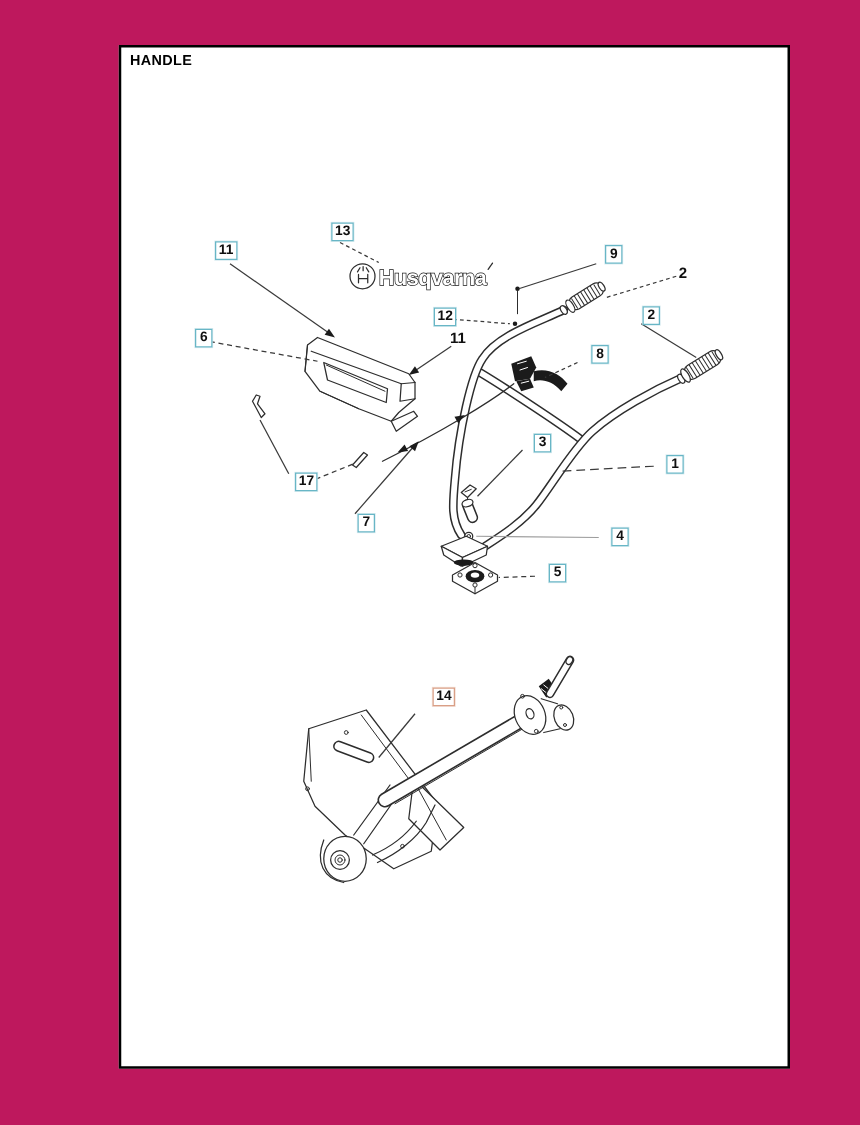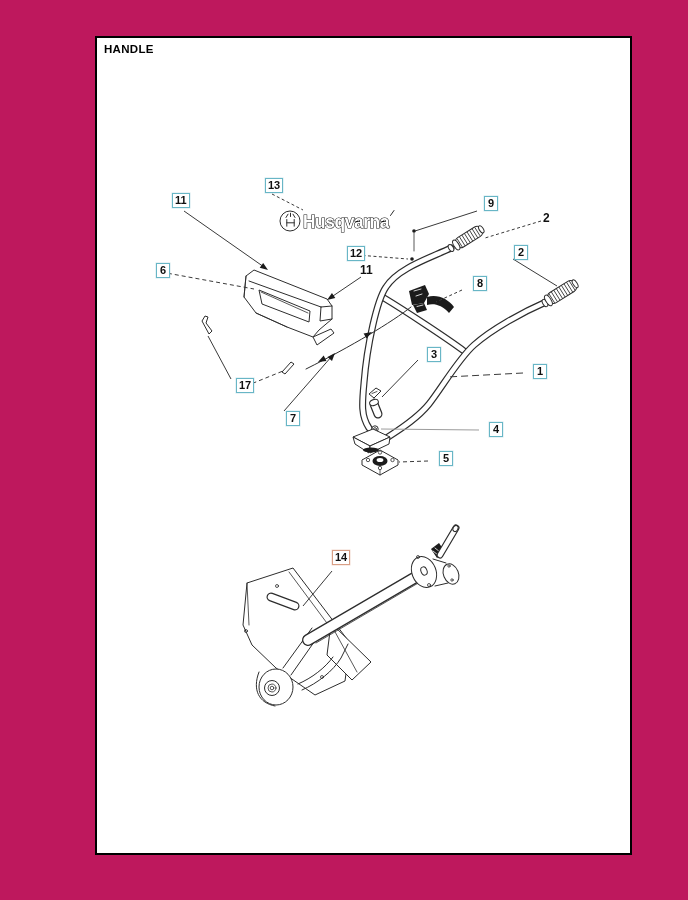--- a/index.html
+++ b/index.html
@@ -240,15 +240,15 @@
   <div class="callout" style="left:429px;top:451px;">5</div>
   <div class="callout" style="left:146px;top:263px;">6</div>
   <div class="callout" style="left:276px;top:411px;">7</div>
   <div class="callout" style="left:463px;top:276px;">8</div>
   <div class="callout" style="left:474px;top:196px;">9</div>
   <div class="callout" style="left:337px;top:246px;">12</div>
   <div class="callout" style="left:162px;top:193px;">11</div>
   <div class="plain-label" style="left:360px;top:263px;">11</div>
   <div class="callout" style="left:226px;top:378px;">17</div>
   <div class="callout" style="left:255px;top:178px;">13</div>
-  <div class="callout alt" style="left:322px;top:550px;text-align:center;">14</div>
+  <div class="callout alt" style="left:336px;top:550px;text-align:center;">14</div>
 
 </div>
 
 </body></html>

